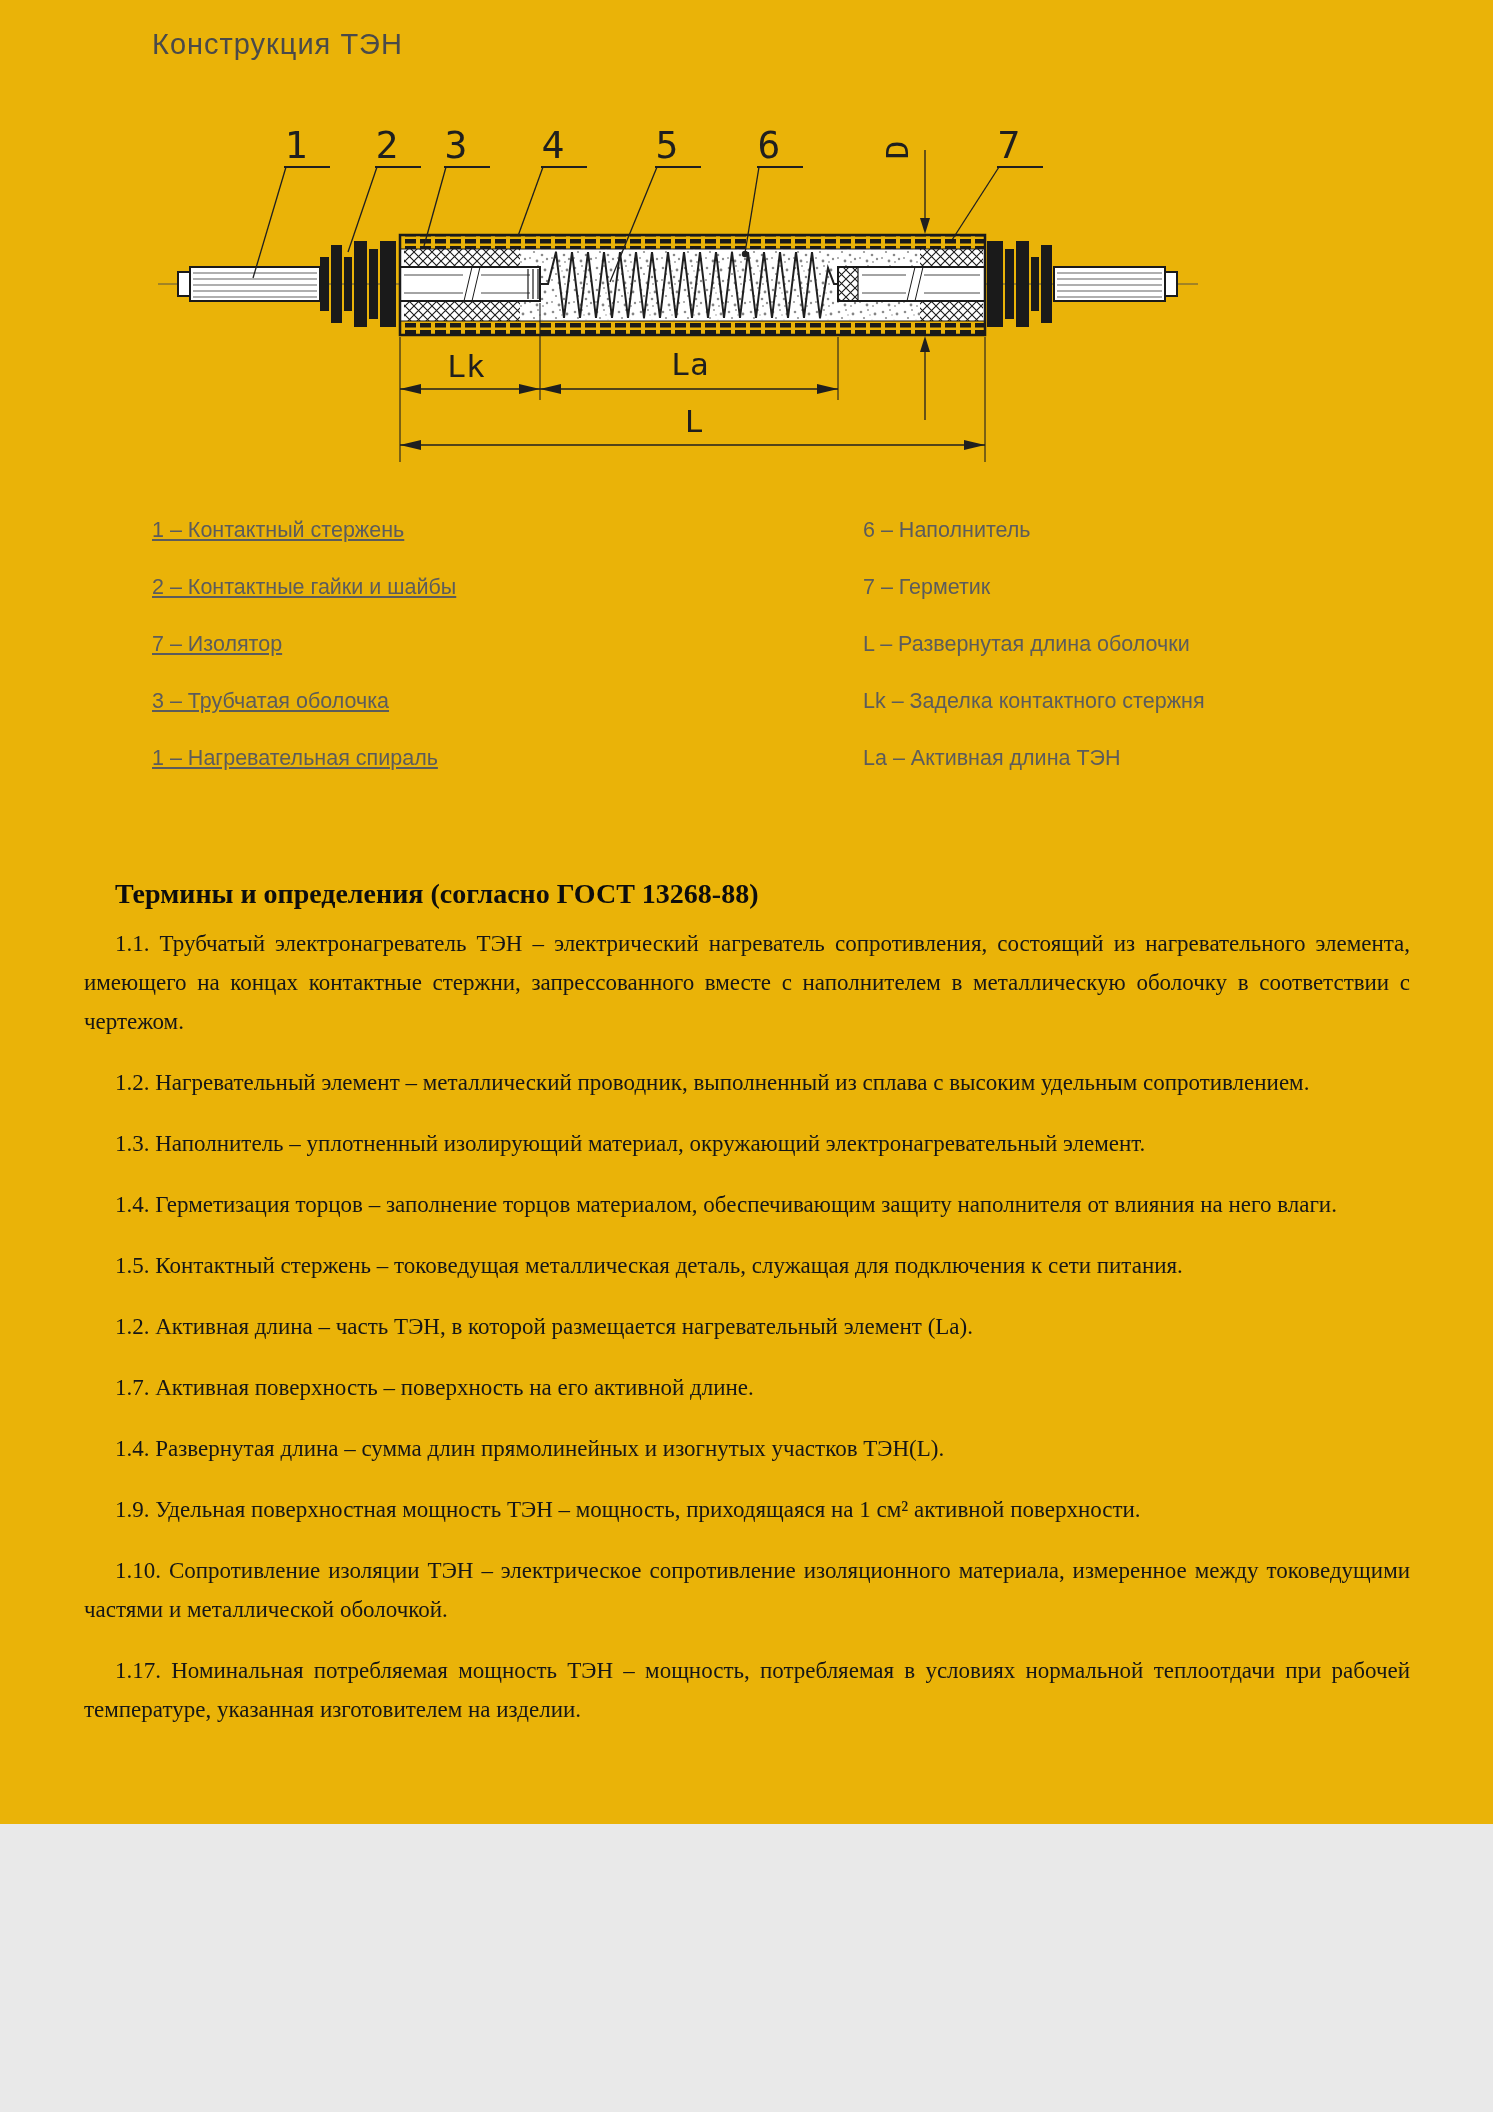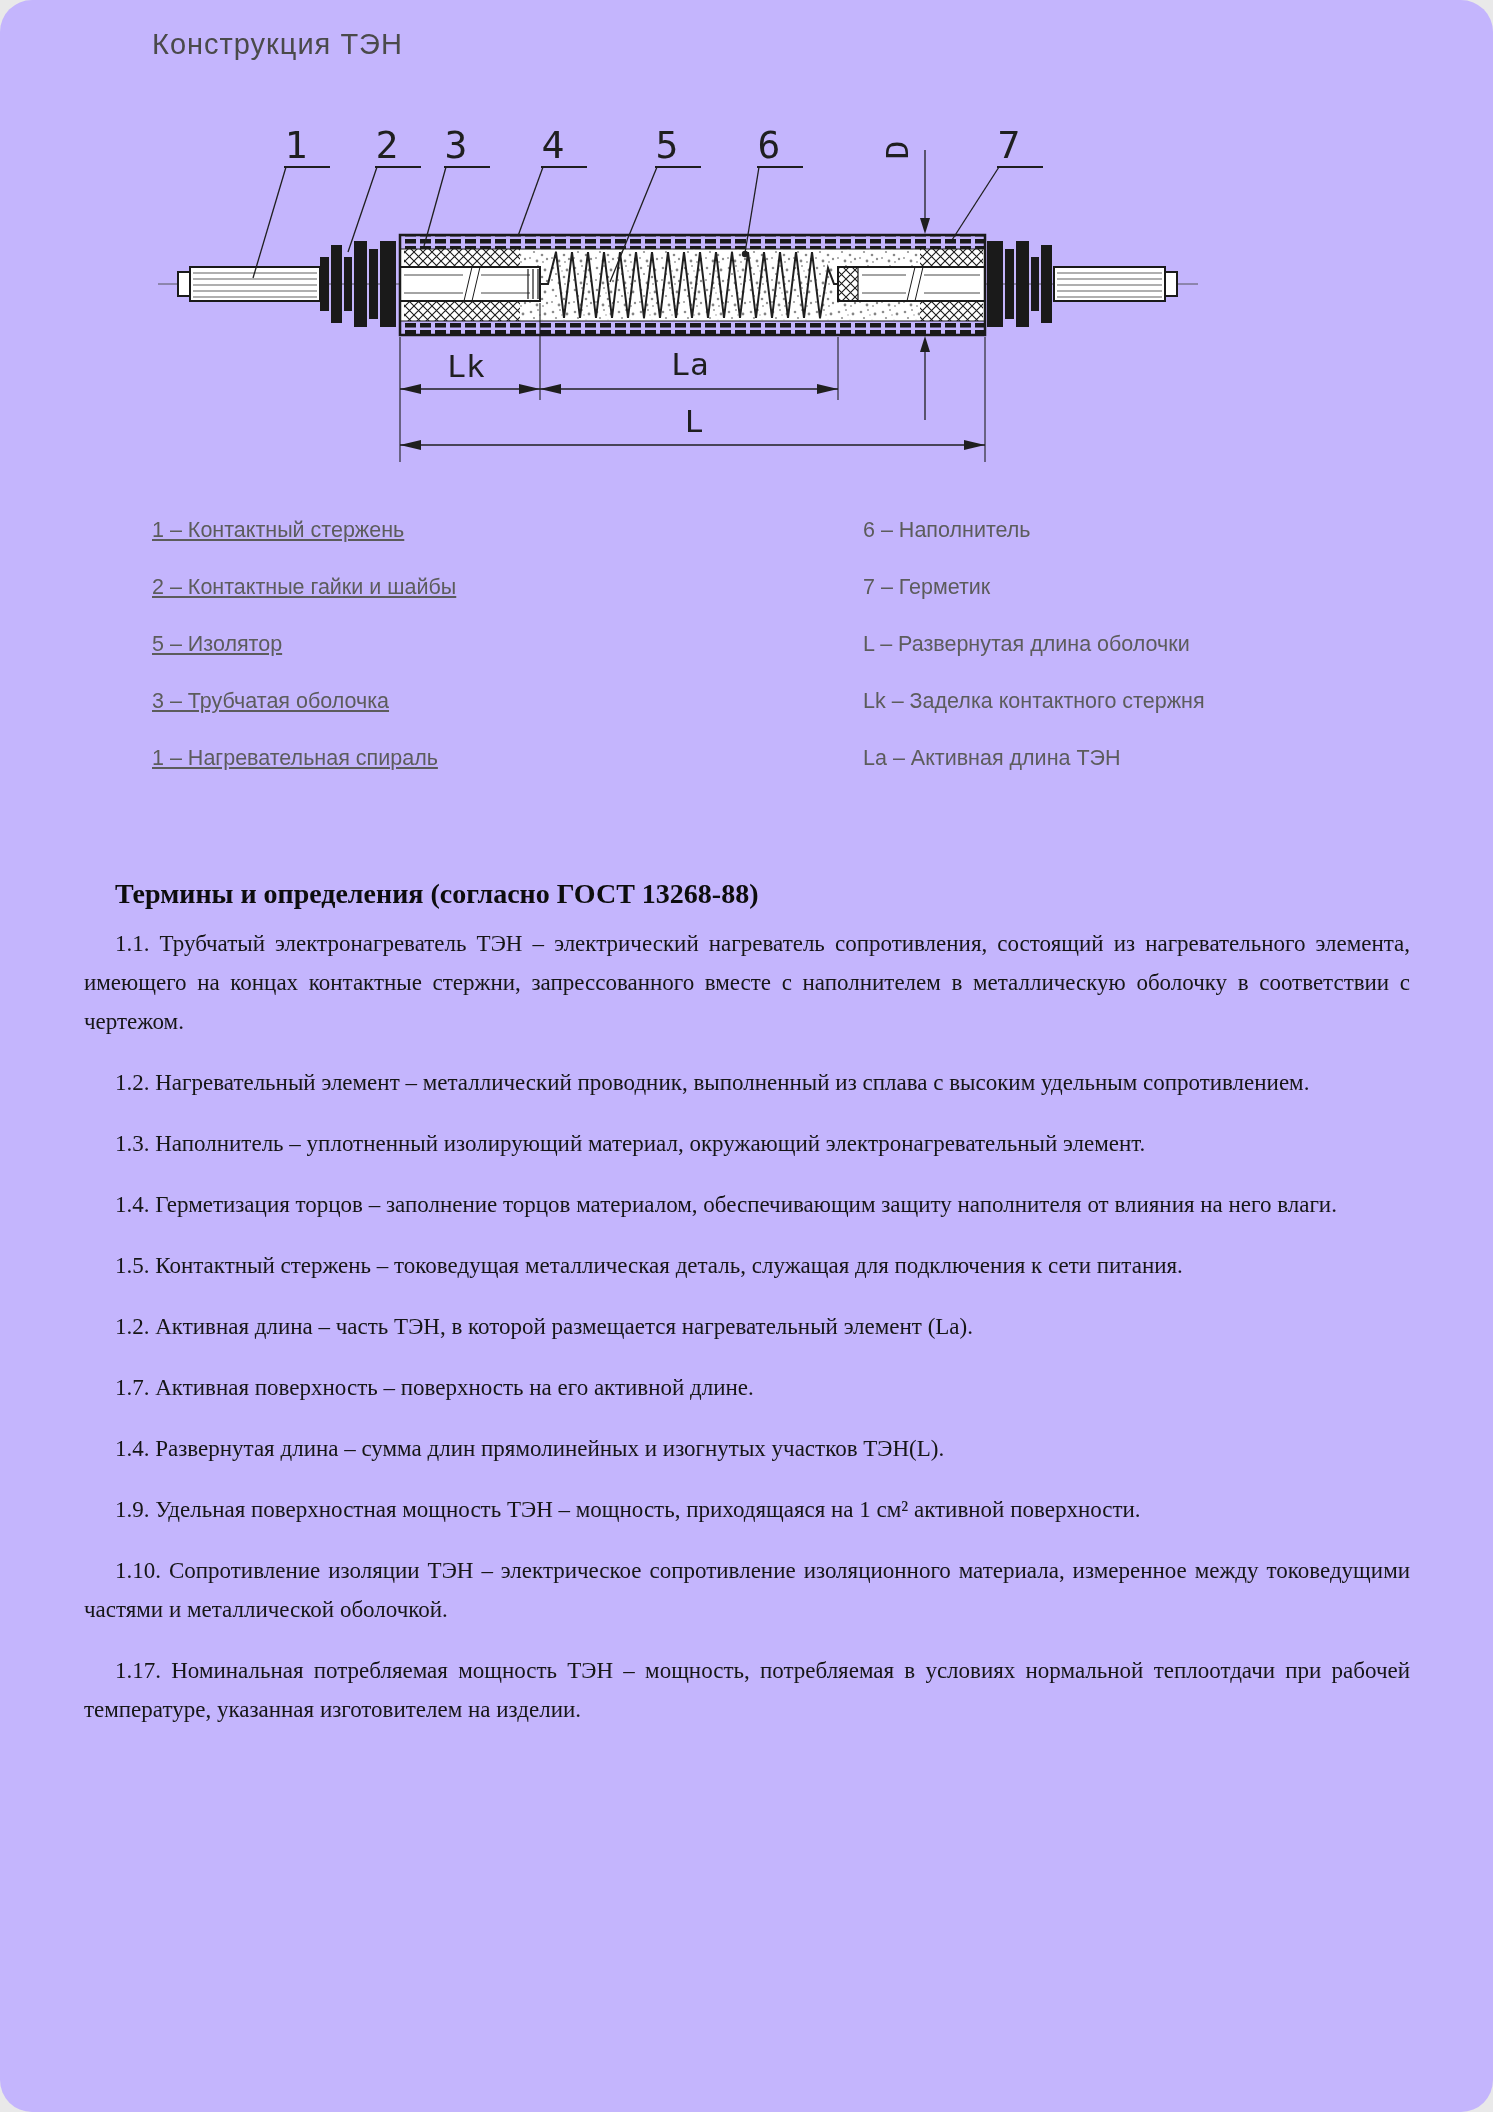--- a/index.html
+++ b/index.html
@@ -1,24 +1,23 @@
 <!DOCTYPE html>
 <html><head>
 <meta charset="utf-8">
 <style>
   html,body{margin:0;padding:0;background:#e9e9e9;}
   .page{
     position:relative;
-    width:1493px;height:2112px;
-    background:#c4b5fd;
+    width:1493px;height:1824px;
+    background:#eab308;
     font-family:"Liberation Serif", serif;
     color:#161616;
     overflow:hidden;
     margin:0 auto;
-    border-radius:32px;
   }
   .doc-title{
     position:absolute;left:152px;top:28px;
     font-family:"Liberation Sans", sans-serif;
     font-size:29px;color:#4a4a4a;letter-spacing:1px;
     white-space:nowrap;
   }
   .diagram{
     position:absolute;left:100px;top:85px;
     width:1150px;height:420px;
@@ -217,21 +216,21 @@
       <line x1="400" y1="445" x2="985" y2="445" stroke="#1f1f1f" stroke-width="1.3"></line>
       <polygon points="400,445 421,440 421,450" fill="#1f1f1f"></polygon>
       <polygon points="985,445 964,440 964,450" fill="#1f1f1f"></polygon>
       <text class="dim-label" x="694" y="432" text-anchor="middle">L</text>
     </g>
   </svg>
 
   <div class="legend-col left">
     <div class="legend-row">1 – Контактный стержень</div>
     <div class="legend-row">2 – Контактные гайки и шайбы</div>
-    <div class="legend-row">5 – Изолятор</div>
+    <div class="legend-row">7 – Изолятор</div>
     <div class="legend-row">3 – Трубчатая оболочка</div>
     <div class="legend-row">1 – Нагревательная спираль</div>
   </div>
 
   <div class="legend-col right">
     <div class="legend-row">6 – Наполнитель</div>
     <div class="legend-row">7 – Герметик</div>
     <div class="legend-row">L – Развернутая длина оболочки</div>
     <div class="legend-row">Lk – Заделка контактного стержня</div>
     <div class="legend-row">La – Активная длина ТЭН</div>

